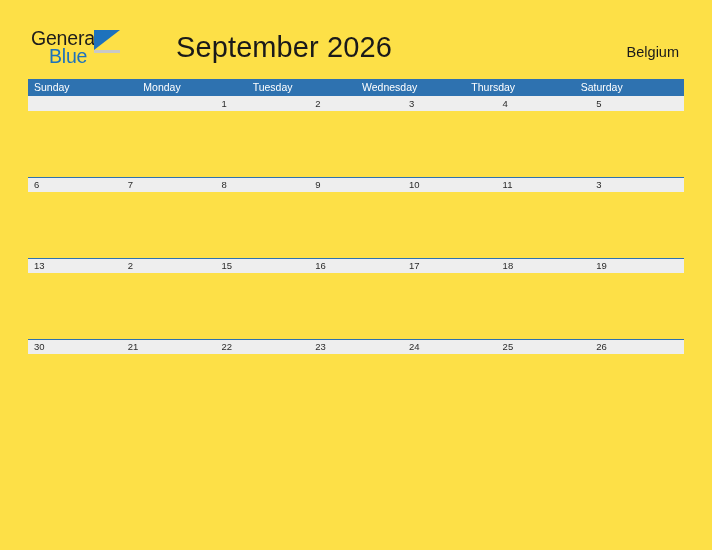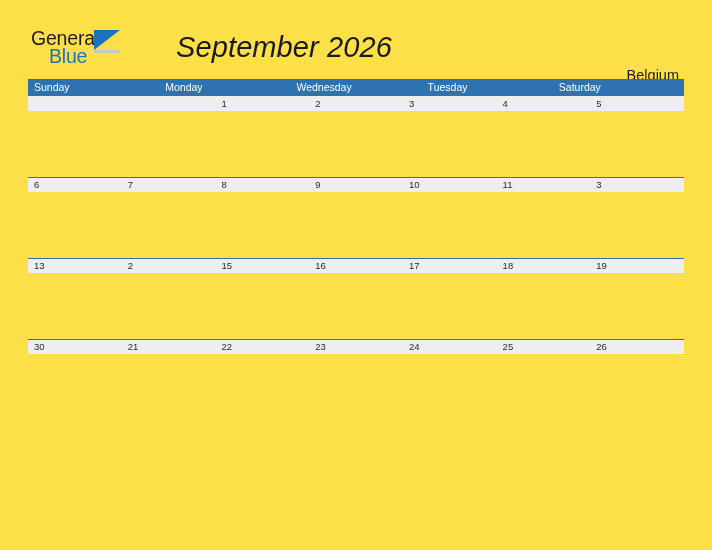--- a/index.html
+++ b/index.html
@@ -78,32 +78,30 @@
 
   .cal-title {
     position: absolute;
     left: 0;
     top: 31px;
     width: 568px;
     text-align: center;
     font-size: 29px;
     color: #1a1a1a;
     letter-spacing: 0.1px;
-    font-style: italic;
   }
 
   .cal-country {
     position: absolute;
     right: 33px;
     top: 44px;
     font-size: 14.5px;
     color: #1a1a1a;
     text-align: right;
     white-space: nowrap;
-    margin-top: 23px;
   }
 
   
   .grid {
     position: absolute;
     left: 28px;
     top: 79px;
     width: 656px;
   }
 
@@ -182,22 +180,23 @@
 
     <div class="cal-country">Belgium</div>
 
   </div>
 
   <div class="grid">
 
     <div class="dow-row">
       <div class="dow-cell">Sunday</div>
       <div class="dow-cell">Monday</div>
+      <div class="dow-cell">Tuesday</div>
       <div class="dow-cell">Wednesday</div>
-      <div class="dow-cell">Tuesday</div>
+      <div class="dow-cell">Thursday</div>
       <div class="dow-cell">Saturday</div>
     </div>
 
     <div class="week-row first">
       <div class="band"></div>
       <div class="day-cells">
         <div class="day-cell empty"></div>
         <div class="day-cell empty"></div>
         <div class="day-cell">1</div>
         <div class="day-cell">2</div>

